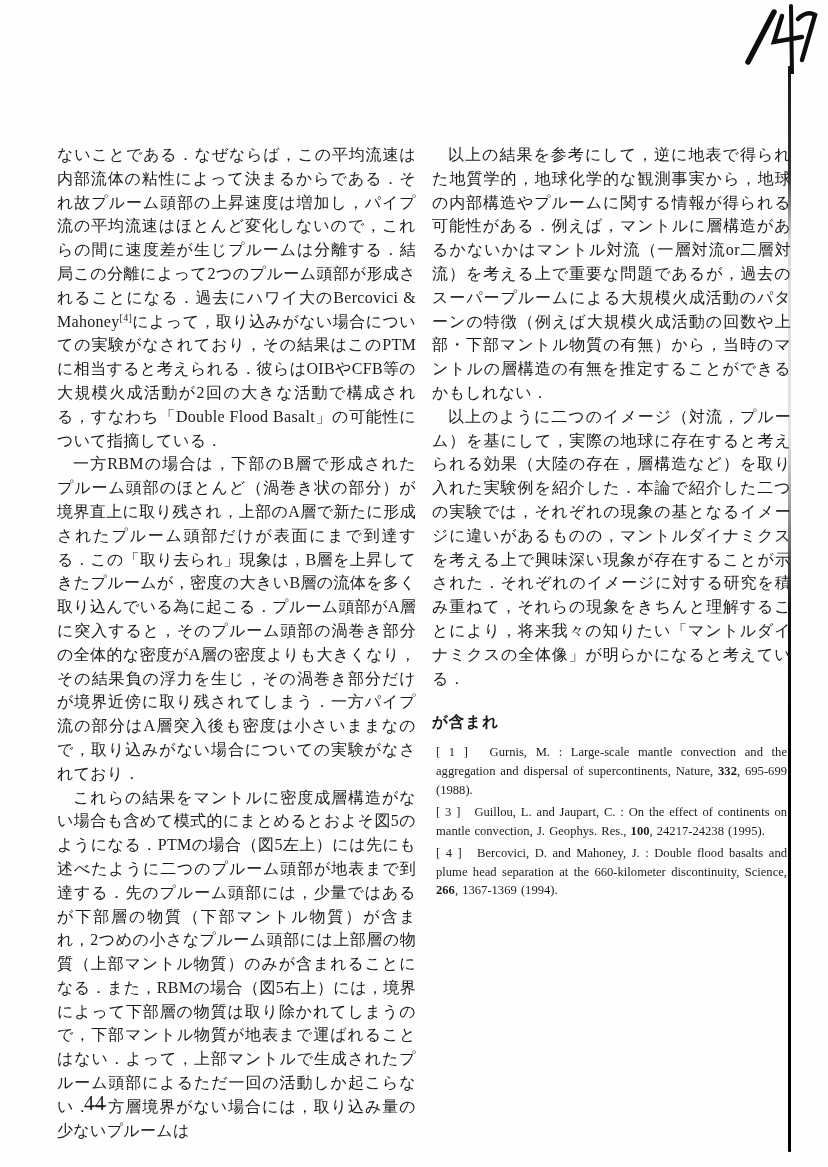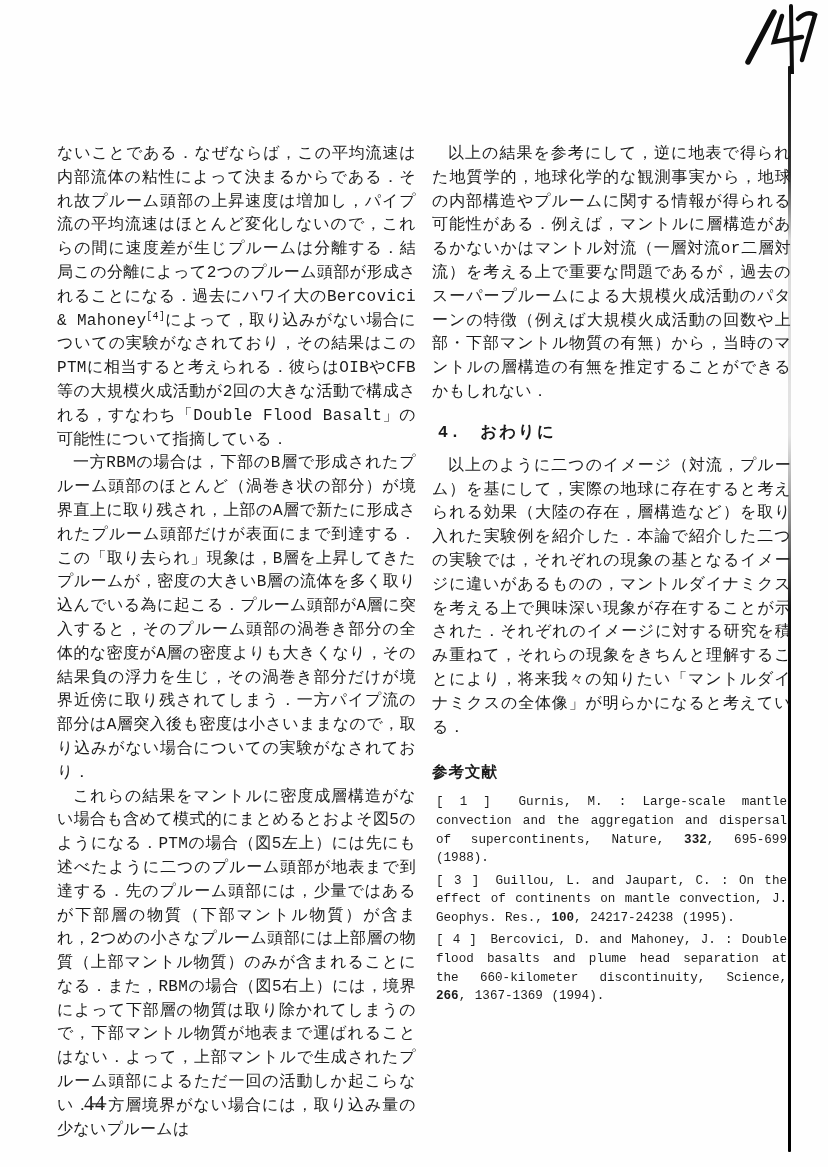--- a/index.html
+++ b/index.html
@@ -16,21 +16,20 @@
     font-family: "Liberation Serif", "DejaVu Serif", serif;
     color: #1b1b1b;
   }
   .columns {
     position: absolute;
     left: 57px;
     top: 143px;
     width: 734px;
     display: flex;
     gap: 16px;
-    font-family: Liberation Mono, monospace;
   }
   .col {
     width: 359px;
     flex: 0 0 359px;
   }
   .jp {
     margin: 0;
     font-size: 16px;
     line-height: 23.8px;
     letter-spacing: 0.3px;
@@ -117,25 +116,24 @@
 
     <div class="col">
       <p class="jp"><span>ないことである．なぜならば，この平均流速は内部流体の粘性によって決まるからである．それ故プルーム頭部の上昇速度は増加し，パイプ流の平均流速はほとんど変化しないので，これらの間に速度差が生じプルームは分離する．結局この分離によって2つのプルーム頭部が形成されることになる．過去にハワイ大のBercovici &amp; Mahoney</span><span class="supref">[4]</span><span>によって，取り込みがない場合についての実験がなされており，その結果はこのPTMに相当すると考えられる．彼らはOIBやCFB等の大規模火成活動が2回の大きな活動で構成される，すなわち「Double Flood Basalt」の可能性について指摘している．</span></p>
       <p class="jp indent">一方RBMの場合は，下部のB層で形成されたプルーム頭部のほとんど（渦巻き状の部分）が境界直上に取り残され，上部のA層で新たに形成されたプルーム頭部だけが表面にまで到達する．この「取り去られ」現象は，B層を上昇してきたプルームが，密度の大きいB層の流体を多く取り込んでいる為に起こる．プルーム頭部がA層に突入すると，そのプルーム頭部の渦巻き部分の全体的な密度がA層の密度よりも大きくなり，その結果負の浮力を生じ，その渦巻き部分だけが境界近傍に取り残されてしまう．一方パイプ流の部分はA層突入後も密度は小さいままなので，取り込みがない場合についての実験がなされており．</p>
       <p class="jp indent">これらの結果をマントルに密度成層構造がない場合も含めて模式的にまとめるとおよそ図5のようになる．PTMの場合（図5左上）には先にも述べたように二つのプルーム頭部が地表まで到達する．先のプルーム頭部には，少量ではあるが下部層の物質（下部マントル物質）が含まれ，2つめの小さなプルーム頭部には上部層の物質（上部マントル物質）のみが含まれることになる．また，RBMの場合（図5右上）には，境界によって下部層の物質は取り除かれてしまうので，下部マントル物質が地表まで運ばれることはない．よって，上部マントルで生成されたプルーム頭部によるただ一回の活動しか起こらない．一方層境界がない場合には，取り込み量の少ないプルームは</p>
     </div>
 
     <div class="col">
       <p class="jp indent">以上の結果を参考にして，逆に地表で得られた地質学的，地球化学的な観測事実から，地球の内部構造やプルームに関する情報が得られる可能性がある．例えば，マントルに層構造があるかないかはマントル対流（一層対流or二層対流）を考える上で重要な問題であるが，過去のスーパープルームによる大規模火成活動のパターンの特徴（例えば大規模火成活動の回数や上部・下部マントル物質の有無）から，当時のマントルの層構造の有無を推定することができるかもしれない．</p>
 
-      <h2 class="section-heading">4.　おわりに</h2>
 
       <p class="jp indent">以上のように二つのイメージ（対流，プルーム）を基にして，実際の地球に存在すると考えられる効果（大陸の存在，層構造など）を取り入れた実験例を紹介した．本論で紹介した二つの実験では，それぞれの現象の基となるイメージに違いがあるものの，マントルダイナミクスを考える上で興味深い現象が存在することが示された．それぞれのイメージに対する研究を積み重ねて，それらの現象をきちんと理解することにより，将来我々の知りたい「マントルダイナミクスの全体像」が明らかになると考えている．</p>
 
-      <h3 class="refs-heading">参考文献</h3>
+      <h3 class="refs-heading">が含まれ</h3>
 
       <p class="ref"><span>[ 1 ]　Gurnis, M. : Large-scale mantle convection and the aggregation and dispersal of supercontinents, Nature, </span><b>332</b><span>, 695-699 (1988).</span></p>
 
 
       <p class="ref"><span>[ 3 ]　Guillou, L. and Jaupart, C. : On the effect of continents on mantle convection, J. Geophys. Res., </span><b>100</b><span>, 24217-24238 (1995).</span></p>
 
       <p class="ref"><span>[ 4 ]　Bercovici, D. and Mahoney, J. : Double flood basalts and plume head separation at the 660-kilometer discontinuity, Science, </span><b>266</b><span>, 1367-1369 (1994).</span></p>
     </div>
 
   </div>

